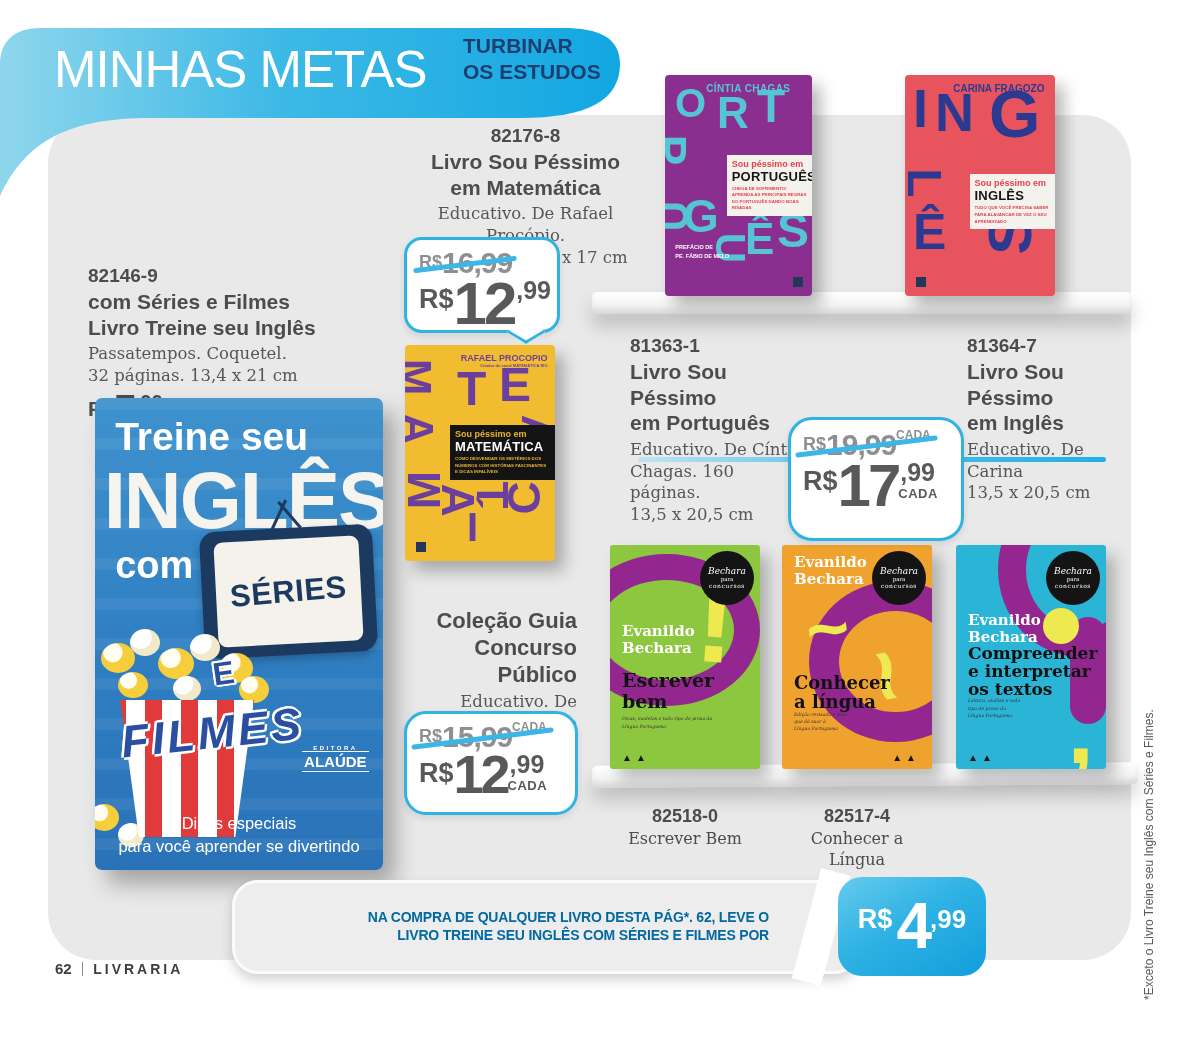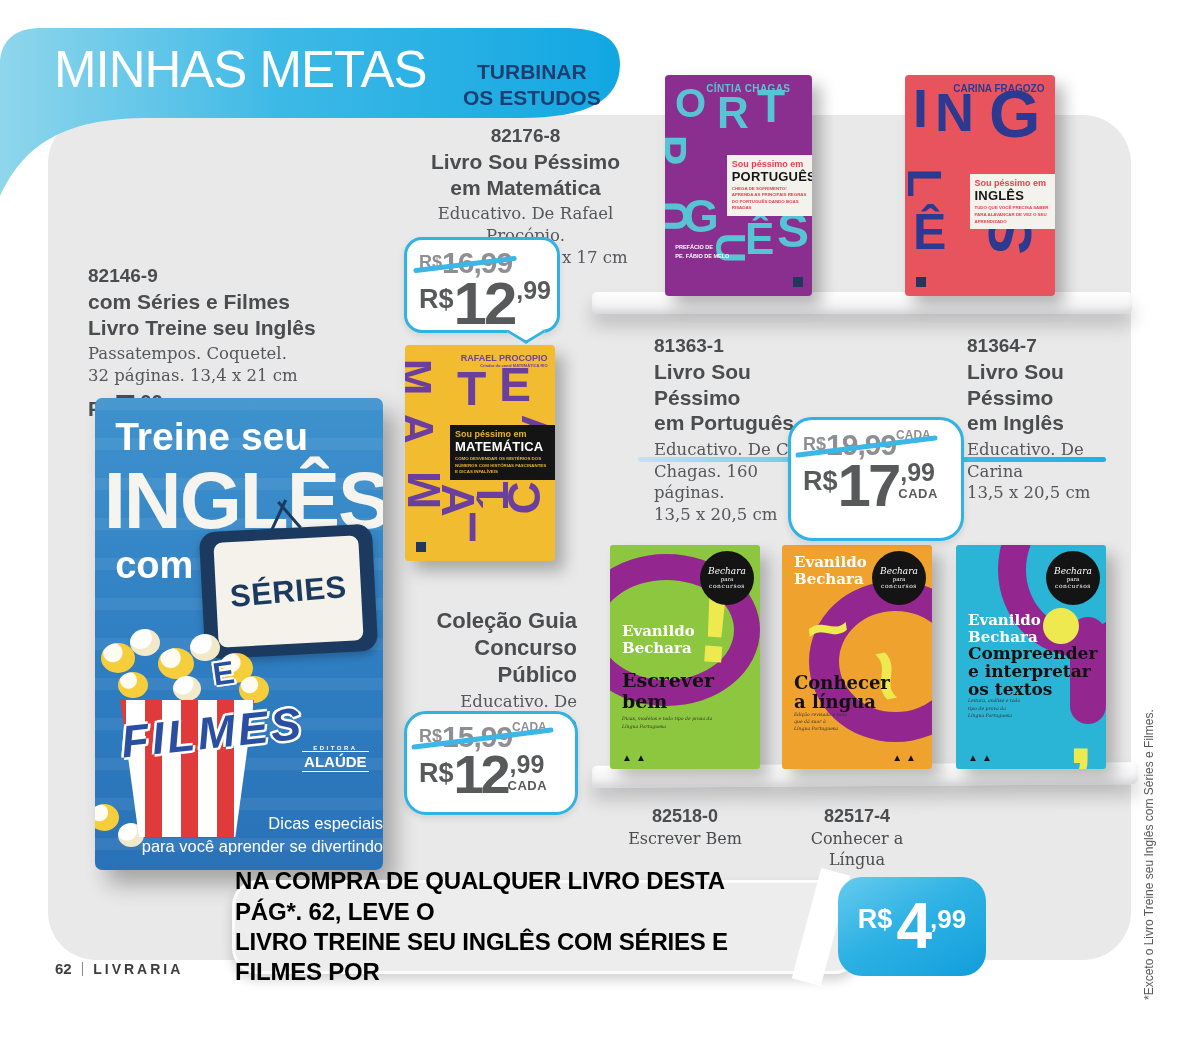--- a/index.html
+++ b/index.html
@@ -7,21 +7,21 @@
   #page { position:relative; width:1200px; height:1048px; background:#fff; overflow:hidden;
           font-family:"Liberation Sans",sans-serif; }
   .abs { position:absolute; }
 
   
   #content-bg { left:48px; top:115px; width:1083px; height:845px; background:#e9e9ea; border-radius:48px; }
 
   
   #header-banner { left:0; top:0; width:640px; height:210px; z-index:6; }
   #header-title { left:54px; top:40px; z-index:7; color:#fff; font-weight:400; font-size:51px; letter-spacing:-1px; }
-  #header-subtitle { left:463px; top:59px; z-index:7; color:#1d3e71; font-weight:800; font-size:21px; line-height:1.25;text-align:center; }
+  #header-subtitle { left:463px; top:33px; z-index:7; color:#1d3e71; font-weight:800; font-size:21px; line-height:1.25; }
 
   
   .pcode { font-weight:800; font-size:19px; color:#4b4c4e; }
   .ptitle { font-weight:800; font-size:21px; line-height:1.22; color:#4b4c4e; margin-top:2px; }
   .pdesc { font-family:"DejaVu Serif",serif; font-size:16.5px; line-height:1.32; color:#55565a; margin-top:3px; }
 
   
   .bubble { position:absolute; background:#fff; border:3.5px solid #2eb3e3; border-radius:20px;
             box-shadow:0 3px 7px rgba(0,0,0,.10); z-index:5; padding:8px 12px; }
   .bubble .tail { position:absolute; right:20px; bottom:-13px; width:22px; height:22px; background:#fff;
@@ -66,21 +66,21 @@
   .pop.w { background:radial-gradient(circle at 35% 32%, #ffffff 0 40%, #f2e9c9 44% 100%); }
   #bt-bucket { left:5%; top:64%; width:54%; height:29%; background:repeating-linear-gradient(90deg,#e03a3a 0 17px,#ffffff 17px 36px);
                clip-path:polygon(7% 0,93% 0,81% 100%,19% 100%); }
   .bt-e { left:41%; top:54.5%; color:#2b4fa0; font-size:32px; font-weight:900; transform:rotate(-8deg);
           text-shadow:2px 0 #fff,-2px 0 #fff,0 2px #fff,0 -2px #fff,2px 2px #fff,-2px -2px #fff; }
   .bt-filmes { left:9%; top:65.5%; color:#2b4fa0; font-size:45px; font-weight:900; font-style:italic; letter-spacing:3px; transform:rotate(-6deg);
           text-shadow:2.5px 0 #fff,-2.5px 0 #fff,0 2.5px #fff,0 -2.5px #fff,2px 2px #fff,-2px -2px #fff; }
   #bt-pub { right:5%; top:73.5%; text-align:center; color:#fff; }
   #bt-pub .pub1 { font-size:6px; letter-spacing:2.5px; font-weight:600; }
   #bt-pub .pub2 { font-size:15px; font-weight:800; border-top:1.5px solid #fff; border-bottom:1.5px solid #fff; padding:1px 2px; }
-  #bt-tag { left:0; bottom:2.5%; width:100%; text-align:right; color:#fff; font-size:16.5px; line-height:1.4; }
+  #bt-tag { left:0; bottom:2.5%; width:100%; text-align:center; color:#fff; font-size:16.5px; line-height:1.4; }
 
   
   .cover { position:absolute; border-radius:4px; box-shadow:9px 10px 16px rgba(0,0,0,.28); overflow:hidden; z-index:3; }
   .cl { position:absolute; font-weight:900; line-height:1; z-index:1; }
   .band { position:absolute; z-index:3; padding:4px 5px; }
   .band .b1 { font-weight:800; font-size:9px; }
   .band .b2 { font-weight:900; font-size:13px; letter-spacing:.2px; }
   .band .b3 { font-weight:700; font-size:4.4px; line-height:1.5; margin-top:2px; text-transform:uppercase; }
   .tinylogo { position:absolute; width:10px; height:10px; background:#23365c; z-index:3; }
 
@@ -137,41 +137,41 @@
   .cap-name { font-family:"DejaVu Serif",serif; font-size:16px; line-height:1.3; margin-top:2px; }
 
   
   #divider { left:638px; top:457px; width:468px; height:5px; border-radius:3px;
              background:linear-gradient(90deg,#bfe4f3 0%, #57c2e8 45%, #1fb0e4 100%); z-index:4; }
 
   
   #promo-gray { left:232px; top:880px; width:628px; height:94px; background:#ededee; border:3px solid #fbfbfc;
                 border-radius:26px; box-shadow:0 6px 12px rgba(0,0,0,.18); z-index:5;
                 display:flex; flex-direction:column; justify-content:center; align-items:flex-end; padding-right:88px; }
-  #promo-gray div { font-weight:800; font-size:24px; line-height:1.27; color:#000000; letter-spacing:-.2px; }
+  #promo-gray div { font-weight:800; font-size:14px; line-height:1.27; color:#0369a1; letter-spacing:-.2px; }
   #promo-wedge { left:806px; top:870px; width:30px; height:114px; background:#fff; transform:rotate(15deg); z-index:6; }
   #promo-blue { left:838px; top:877px; width:148px; height:99px; border-radius:24px; z-index:7;
                 background:linear-gradient(150deg,#66cbee 0%, #2fb2e4 45%, #119edb 100%);
                 display:flex; align-items:center; justify-content:center; color:#fff; }
   #promo-blue .pb-cur { font-weight:800; font-size:27px; margin-top:-14px; margin-right:4px; }
   #promo-blue .pb-int { font-weight:900; font-size:64px; line-height:.9; letter-spacing:-2px; }
   #promo-blue .pb-cents { font-weight:800; font-size:26px; margin-top:-14px; }
 
   
   #side-note { left:1142px; top:608px; width:18px; height:392px; writing-mode:vertical-rl; transform:rotate(180deg);
                font-size:12px; color:#58595b; z-index:3; }
   #footer { left:55px; top:960px; display:flex; align-items:center; z-index:3; }
   #footer .fp { font-weight:800; font-size:15px; color:#3c3d3f; }
   #footer .fd { width:1.5px; height:14px; background:#8a8b8d; margin:0 10px; }
   #footer .fs { font-weight:700; font-size:14px; letter-spacing:3px; color:#3c3d3f; }
 
   
   #blk-treine { left:88px; top:265px; width:250px; z-index:3; }
   #blk-mat { left:408px; top:125px; width:235px; z-index:3;text-align:center; }
-  #blk-pt { left:654px; top:335px; width:175px; z-index:3; }
+  #blk-pt { left:630px; top:335px; width:175px; z-index:3; }
   #blk-en { left:967px; top:335px; width:175px; z-index:3; }
   #blk-col { left:395px; top:606px; width:182px; text-align:right; z-index:3; }
   #bubble-a { left:404px; top:237px; width:156px; height:96px; border-radius:18px; }
   #bubble-b { left:788px; top:417px; width:176px; height:124px; border-radius:24px; padding-top:10px; }
   #bubble-c { left:404px; top:711px; width:174px; height:104px; border-radius:22px; }
 </style>
 </head>
 <body>
 
 <div id="page">

